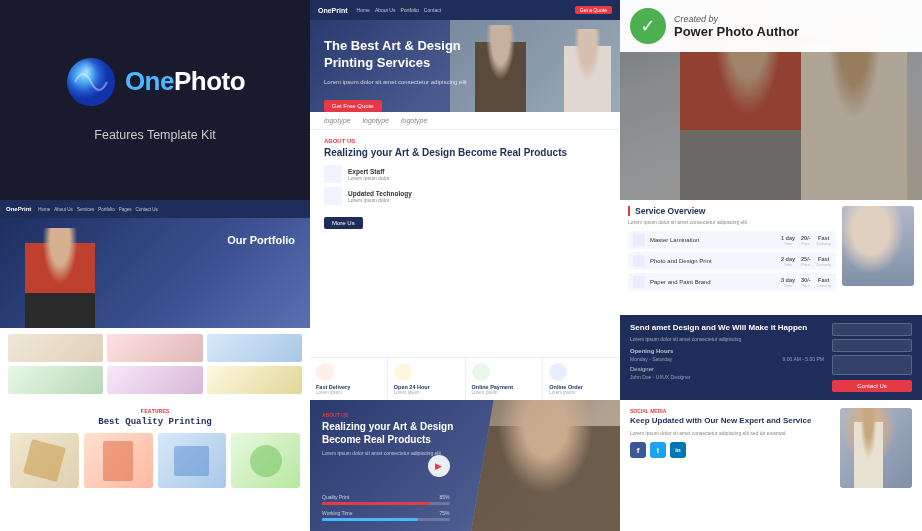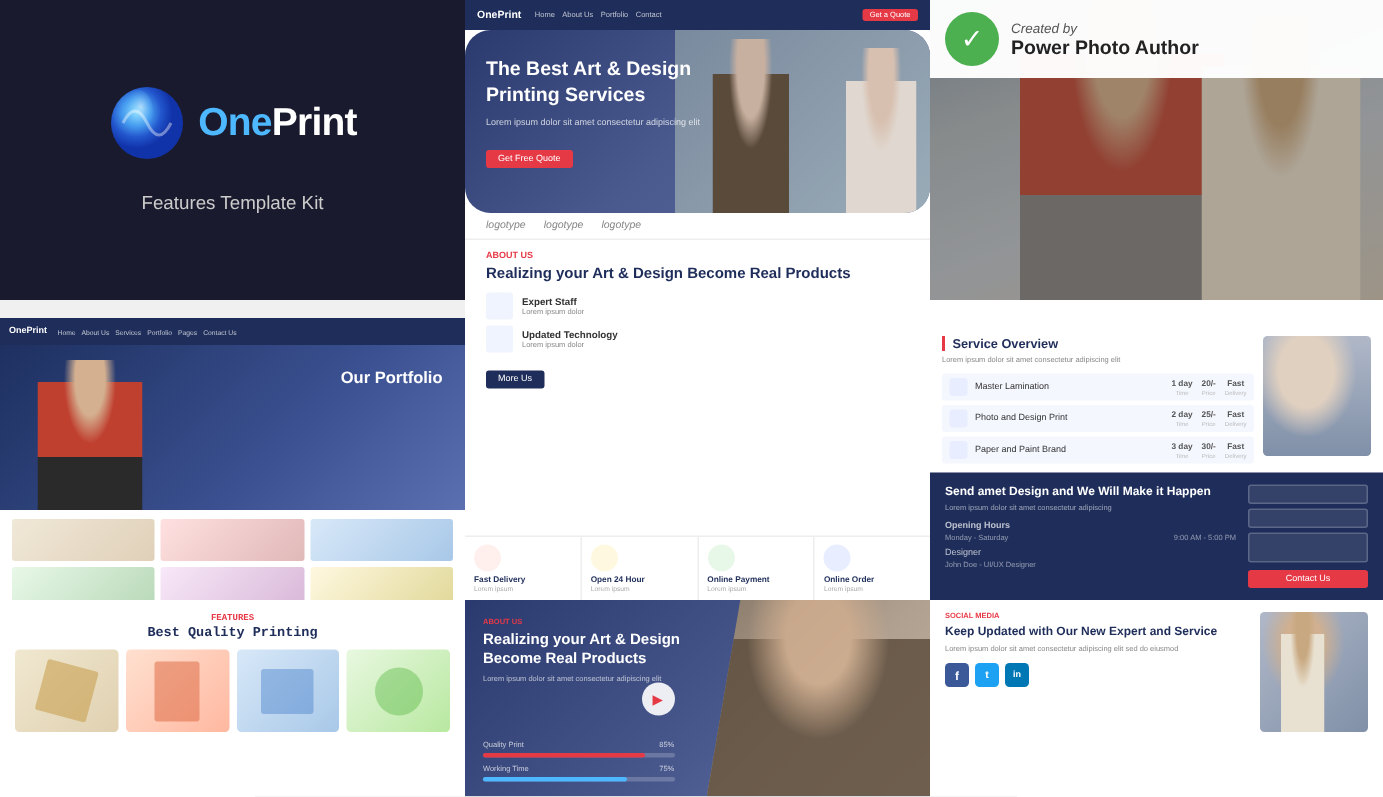--- a/index.html
+++ b/index.html
@@ -28,21 +28,21 @@
       display: grid;
       grid-template-columns: 310px 310px 302px;
       grid-template-rows: 200px 200px 131px;
       width: 922px;
       height: 531px;
     }
 
     .cell-1 { grid-column: 1; grid-row: 1; }
     .cell-2 { grid-column: 2; grid-row: 1 / 3; }
     .cell-3 { grid-column: 3; grid-row: 1; }
-    .cell-4 { grid-column: 1; grid-row: 2; margin-top: 12px; }
+    .cell-4 { grid-column: 1; grid-row: 2; }
     .cell-5 { grid-column: 3; grid-row: 2; }
     .cell-6 { grid-column: 1; grid-row: 3; font-family: Liberation Mono, monospace; }
     .cell-7 { grid-column: 2; grid-row: 3; }
     .cell-8 { grid-column: 3; grid-row: 3; }
 
   </style>
 </head>
 <body>
 
 <div class="main-grid">
@@ -63,42 +63,42 @@
             <stop offset="0%" stop-color="#ffffff" stop-opacity="0.8"></stop>
             <stop offset="100%" stop-color="#4db8ff" stop-opacity="0"></stop>
           </radialGradient>
         </defs>
         <circle cx="26" cy="26" r="24" fill="url(#lg1)"></circle>
         <ellipse cx="20" cy="18" rx="10" ry="14" fill="url(#lg2)" opacity="0.6"></ellipse>
         <path d="M10 26 Q18 10 26 26 Q34 42 42 26" fill="none" stroke="rgba(255,255,255,0.4)" stroke-width="2"></path>
       </svg>
       <div>
         <span style="color:white; font-size:26px; font-weight:bold; letter-spacing:-0.5px;">
-          <span style="color:#4db8ff;">One</span><span>Print</span>
+          <span style="color:#4db8ff;">One</span><span>Photo</span>
         </span>
       </div>
     </div>
 
     <div style="text-align:center; color:#cccccc; font-size:12.5px; line-height:1.5; margin-top:6px;">
       <div>Features Template Kit</div>
     </div>
   </div>
 
   <div class="cell-2 cell" style="background:white; display:flex; flex-direction:column; overflow:hidden;">
 
     <div style="background:#1e2d5a; height:20px; display:flex; align-items:center; padding:0 8px; gap:5px; flex-shrink:0;">
       <span style="color:white; font-size:7px; font-weight:bold; margin-right:4px;">OnePrint</span>
       <span style="color:rgba(255,255,255,0.7); font-size:5px;">Home</span>
       <span style="color:rgba(255,255,255,0.7); font-size:5px;">About Us</span>
       <span style="color:rgba(255,255,255,0.7); font-size:5px;">Portfolio</span>
       <span style="color:rgba(255,255,255,0.7); font-size:5px;">Contact</span>
       <span style="background:#e63946; color:white; font-size:5px; padding:1px 5px; border-radius:2px; margin-left:auto;">Get a Quote</span>
     </div>
 
-    <div style="height:122px; background:linear-gradient(135deg, #2a3a6e 0%, #4a5a8e 50%, #5a6a9e 100%); position:relative; flex-shrink:0; overflow:hidden;border-radius:17px;">
+    <div style="height:92px; background:linear-gradient(135deg, #2a3a6e 0%, #4a5a8e 50%, #5a6a9e 100%); position:relative; flex-shrink:0; overflow:hidden;">
 
       <div style="position:absolute; right:0; top:0; width:55%; height:100%; overflow:hidden;">
         <div style="width:100%; height:100%; background:linear-gradient(135deg, #7a8a9e 0%, #9aabb8 100%); position:relative;">
 
           <div style="position:absolute; left:15%; top:5%; width:30%; height:95%; background:radial-gradient(ellipse at 50% 15%, #c8b0a0 25%, transparent 40%), linear-gradient(180deg, transparent 20%, #5a4a3a 20%); border-radius:3px 3px 0 0;"></div>
           <div style="position:absolute; right:5%; top:10%; width:28%; height:90%; background:radial-gradient(ellipse at 50% 15%, #d8c0b0 25%, transparent 40%), linear-gradient(180deg, transparent 20%, #e0d8d0 20%); border-radius:3px 3px 0 0;"></div>
         </div>
       </div>
 
       <div style="position:absolute; left:14px; top:18px; width:145px;">
@@ -217,21 +217,21 @@
       <div style="display:flex; gap:4px;">
         <div style="flex:1; height:28px; background:linear-gradient(135deg, #e8f8e8 0%, #b8d8b8 100%); border-radius:2px; cursor:pointer;"></div>
         <div style="flex:1; height:28px; background:linear-gradient(135deg, #f8e8f8 0%, #d8b8d8 100%); border-radius:2px; cursor:pointer;"></div>
         <div style="flex:1; height:28px; background:linear-gradient(135deg, #fff8e0 0%, #e0d898 100%); border-radius:2px; cursor:pointer;"></div>
       </div>
     </div>
   </div>
 
   <div class="cell-5 cell" style="display:flex; flex-direction:column; overflow:hidden;">
 
-    <div style="flex:1; background:white; display:flex; flex-direction:column; overflow:hidden; padding:6px 8px;justify-content:flex-end;">
+    <div style="flex:1; background:white; display:flex; flex-direction:column; overflow:hidden; padding:6px 8px;">
       <div style="display:flex; gap:6px;">
         <div style="flex:1;">
           <div style="font-size:8.5px; font-weight:bold; color:#1e2d5a; margin-bottom:3px; border-left:2px solid #e63946; padding-left:5px;">Service Overview</div>
           <div style="font-size:5px; color:#888; line-height:1.4; margin-bottom:5px;">
             Lorem ipsum dolor sit amet consectetur adipiscing elit
           </div>
 
           <div style="display:flex; align-items:center; gap:5px; padding:3px 5px; background:#f5f7ff; border-radius:2px; margin-bottom:3px; cursor:pointer;">
             <div style="width:12px; height:12px; background:#e8eeff; border-radius:2px; flex-shrink:0;"></div>
             <div style="flex:1; font-size:6px; color:#333;">Master Lamination</div>

